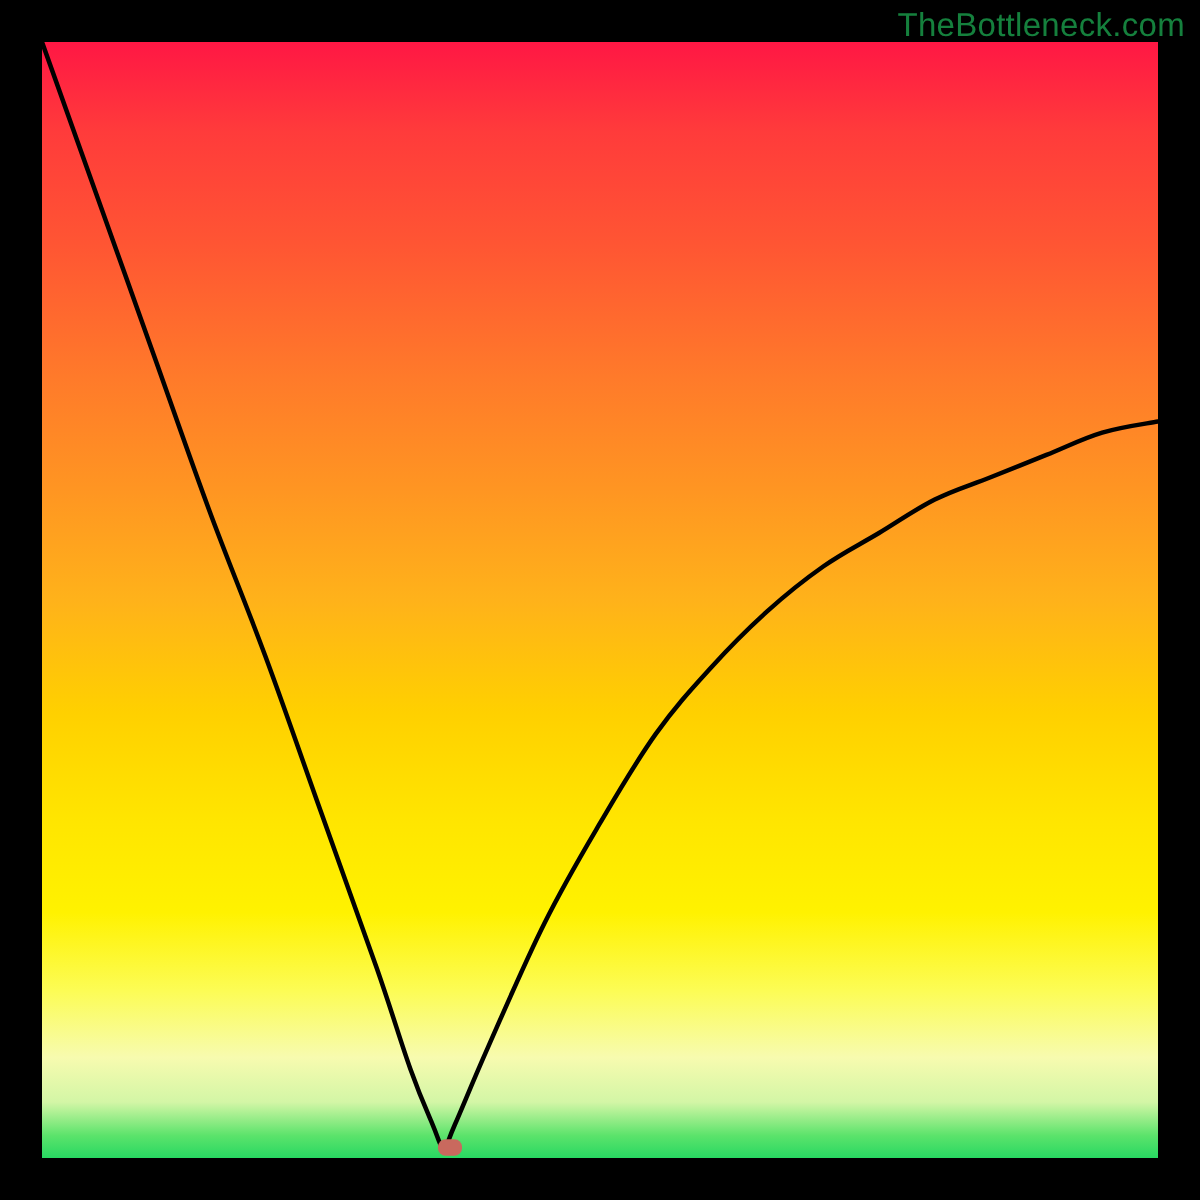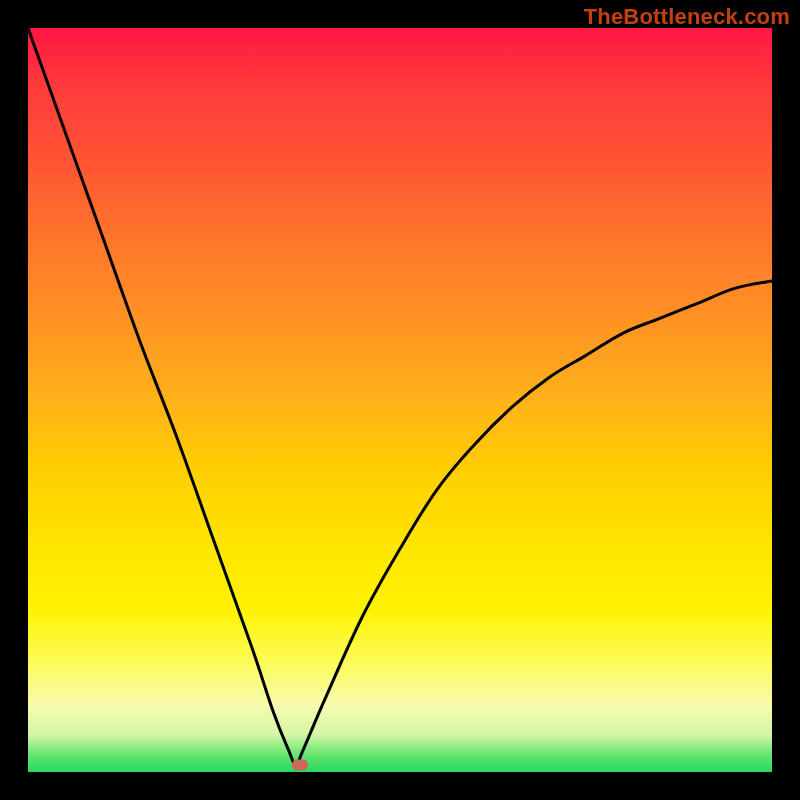--- a/index.html
+++ b/index.html
@@ -40,23 +40,23 @@
       #f7fbaf 91%,
       #d3f6a6 95%,
       #5be36b 98%,
       #28d862 100%
     );
   }
   .watermark {
     position: absolute;
     top: 4px;
     right: 10px;
-    color: #c2410c;
+    color: #15803d;
     font-size: 22px;
-    font-weight: 700;
+    font-weight: 400;
     letter-spacing: 0.2px;
     z-index: 5;
   }
   svg.curve {
     position: absolute;
     top: 0;
     left: 0;
     width: 744px;
     height: 744px;
   }

